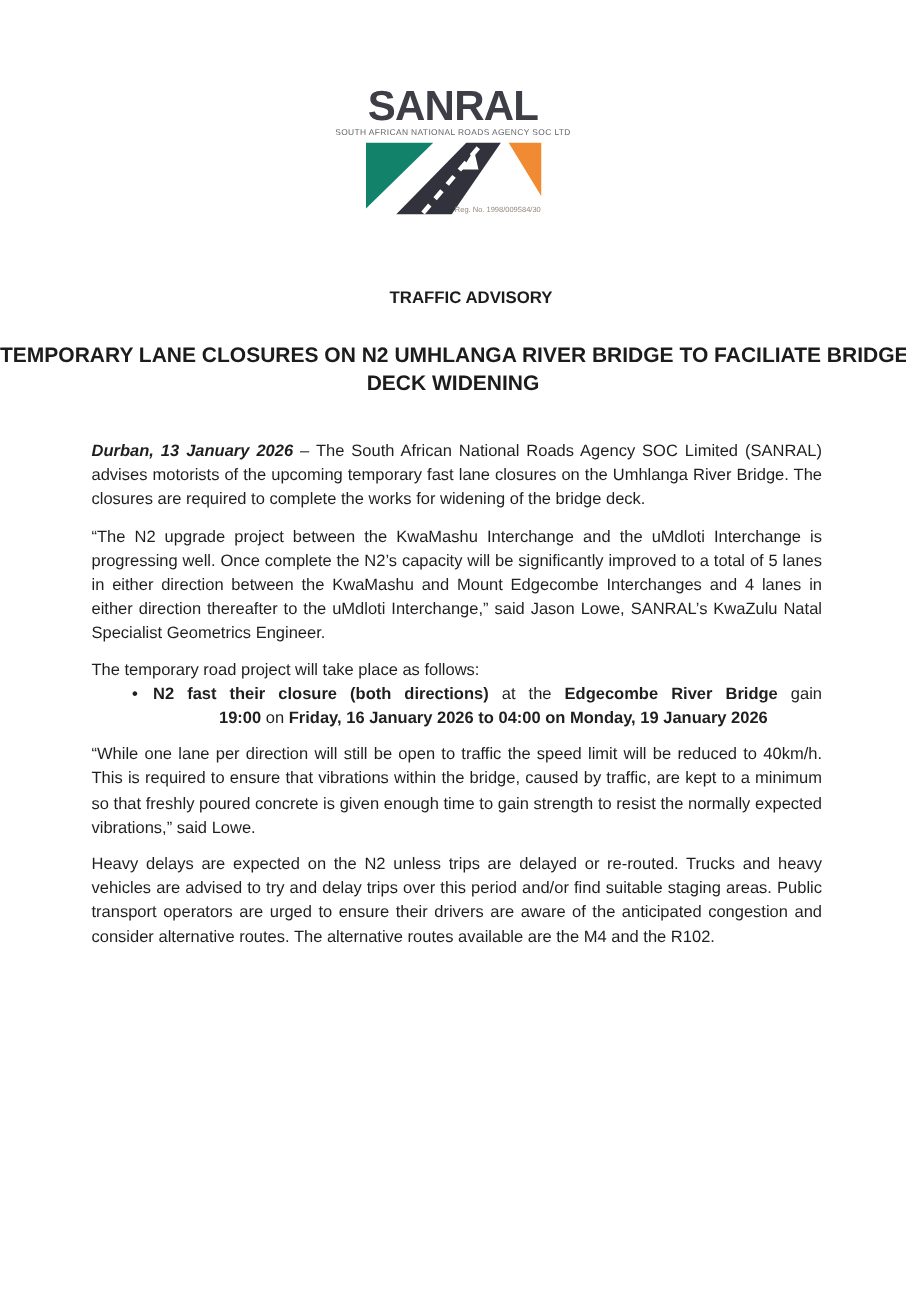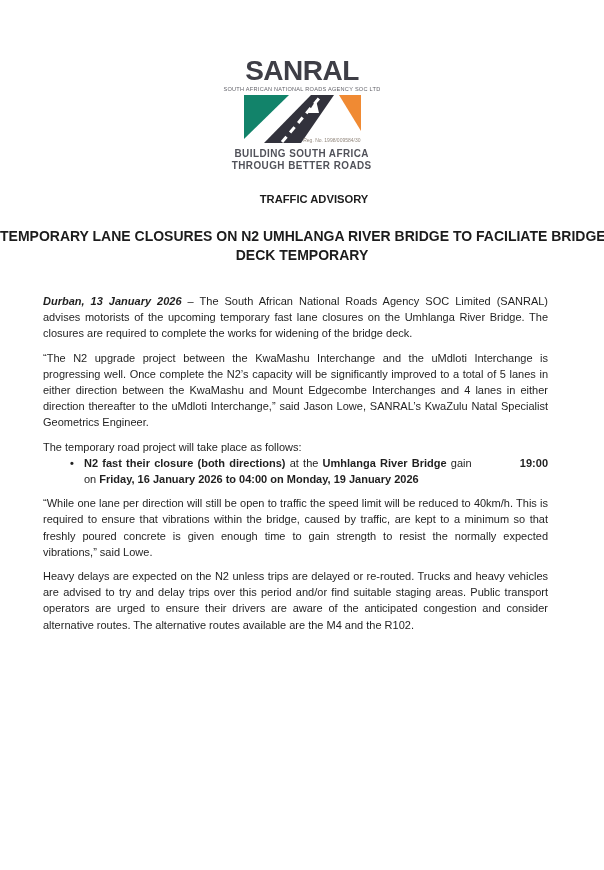--- a/index.html
+++ b/index.html
@@ -31,21 +31,21 @@
   
   .kicker { position:absolute; top:193px; left:12px; width:100%;
             text-align:center; font-size:11.2px; font-weight:bold;
             color:#1c1c1c; }
   .title  { position:absolute; top:227px; left:0; width:100%;
             text-align:center; font-size:14px; font-weight:bold;
             line-height:19px; color:#1c1c1c; }
   .title > div { white-space:nowrap; }
 
   
-  .body { position:absolute; top:293px; left:43px; right:56px;
+  .body { position:absolute; top:293px; left:61px; right:56px;
           font-size:11px; line-height:16.2px; color:#1f1f1f;
           text-align:justify; }
   .body p { margin:0 0 8px; }
   .body p.tight { margin-bottom:0; }
   .body ul { list-style:none; margin:0 0 8px; padding-left:41px; }
   .body li { position:relative; }
   .body li::before { content:"\2022"; position:absolute; left:-14px; top:0;
                      font-weight:bold; }
 </style>
 </head>
@@ -59,37 +59,33 @@
     <div class="logo-art">
       <svg viewBox="0 0 117 48">
         <polygon points="0,0 45,0 0,44" fill="#12836A"></polygon>
         <polygon points="20,48 67,0 90,0 57,48" fill="#32323C"></polygon>
         <line x1="38" y1="47" x2="77" y2="1" stroke-width="3" stroke-dasharray="7 5.5" stroke="#FFFFFF"></line>
         <polygon points="64,18 72,5 75,18" fill="#FFFFFF"></polygon>
         <polygon points="95,0 117,0 117,36" fill="#F08A33"></polygon>
       </svg>
       <div class="reg">Reg. No. 1998/009584/30</div>
     </div>
-    <div class="tagline">
-      <div>BUILDING SOUTH AFRICA</div>
-      <div>THROUGH BETTER ROADS</div>
-    </div>
   </header>
 
   <div class="kicker">TRAFFIC ADVISORY</div>
 
   <h1 class="title">
     <div>TEMPORARY LANE CLOSURES ON N2 UMHLANGA RIVER BRIDGE TO FACILIATE BRIDGE</div>
-    <div>DECK TEMPORARY</div>
+    <div>DECK WIDENING</div>
   </h1>
 
   <main class="body" id="doc-body">
       <p><span style="font-weight: bold; font-style: italic;">Durban, 13 January 2026</span><span> – The South African National Roads Agency SOC Limited (SANRAL) advises motorists of the upcoming temporary fast lane closures on the Umhlanga River Bridge. The closures are required to complete the works for widening of the bridge deck.</span></p>
       <p><span>“The N2 upgrade project between the KwaMashu Interchange and the uMdloti Interchange is progressing well. Once complete the N2’s capacity will be significantly improved to a total of 5 lanes in either direction between the KwaMashu and Mount Edgecombe Interchanges and 4 lanes in either direction thereafter to the uMdloti Interchange,” said Jason Lowe, SANRAL’s KwaZulu Natal Specialist Geometrics Engineer.</span></p>
       <p class="tight"><span>The temporary road project will take place as follows:</span></p>
       <ul>
-        <li><span style="font-weight: bold;">N2 fast their closure (both directions)</span><span> at the </span><span style="font-weight: bold;">Umhlanga River Bridge</span><span> gain </span><span style="font-weight: bold; margin-left: 44px;">19:00</span><span> on </span><span style="font-weight: bold;">Friday, 16 January 2026 to 04:00 on Monday, 19 January 2026</span></li>
+        <li><span style="font-weight: bold;">N2 fast their closure (both directions)</span><span> at the </span><span style="font-weight: bold;">Edgecombe River Bridge</span><span> gain </span><span style="font-weight: bold; margin-left: 44px;">19:00</span><span> on </span><span style="font-weight: bold;">Friday, 16 January 2026 to 04:00 on Monday, 19 January 2026</span></li>
       </ul>
       <p><span>“While one lane per direction will still be open to traffic the speed limit will be reduced to 40km/h. This is required to ensure that vibrations within the bridge, caused by traffic, are kept to a minimum so that freshly poured concrete is given enough time to gain strength to resist the normally expected vibrations,” said Lowe.</span></p>
       <p><span>Heavy delays are expected on the N2 unless trips are delayed or re-routed. Trucks and heavy vehicles are advised to try and delay trips over this period and/or find suitable staging areas. Public transport operators are urged to ensure their drivers are aware of the anticipated congestion and consider alternative routes. The alternative routes available are the M4 and the R102.</span></p>
     </main>
 
 </div>
 
 </body></html>

